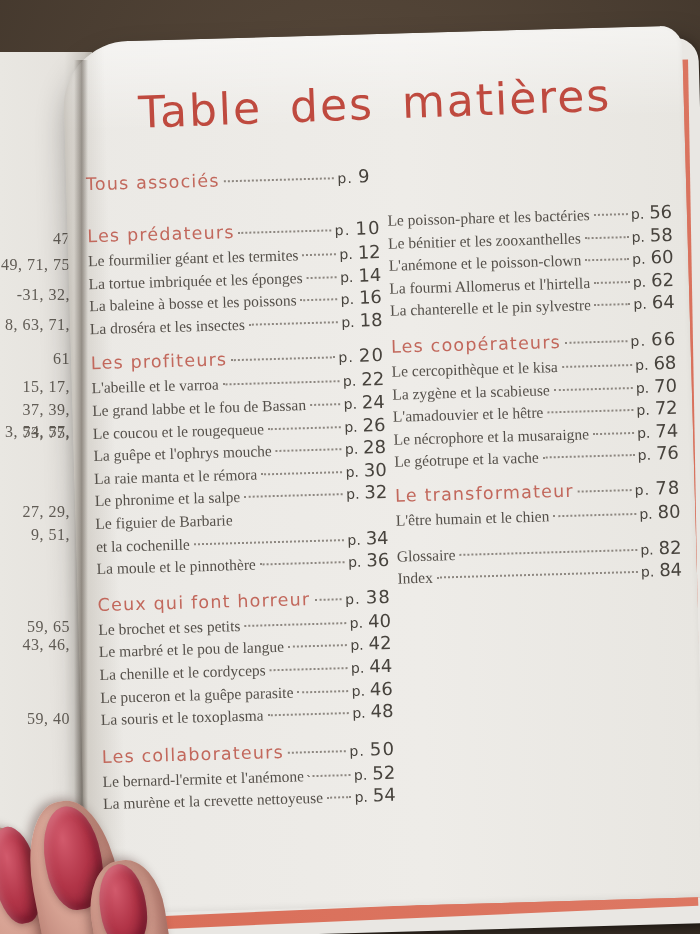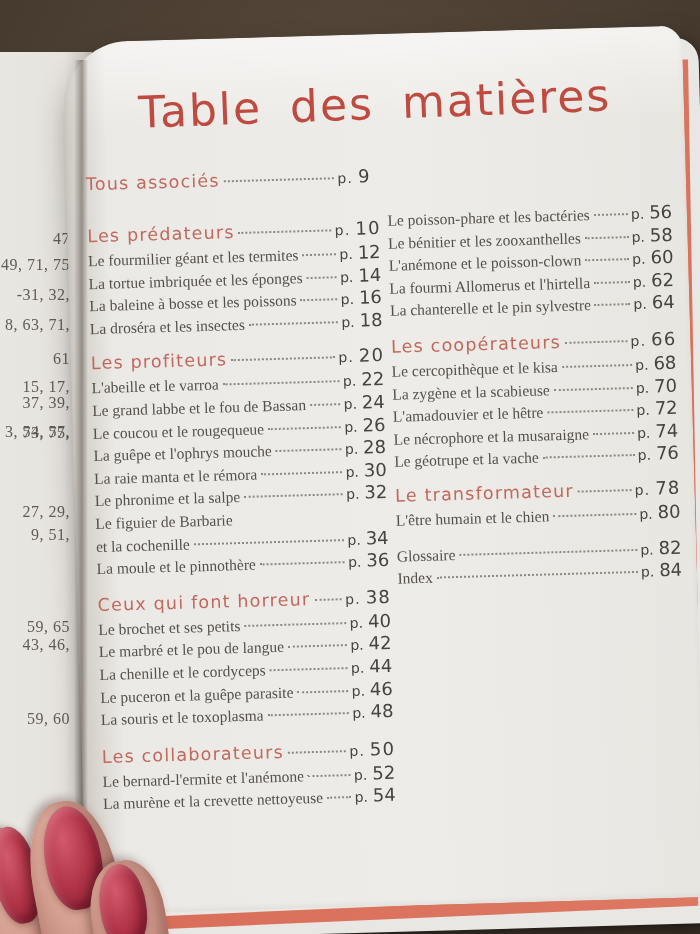--- a/index.html
+++ b/index.html
@@ -150,28 +150,28 @@
 <body>
 
 <div class="left-strip">
   <div id="fragments">
       <span class="frag" style="top: 178px;">47</span>
       <span class="frag" style="top: 204px;">49, 71, 75</span>
       <span class="frag" style="top: 234px;">-31, 32,</span>
       <span class="frag" style="top: 264px;">8, 63, 71,</span>
       <span class="frag" style="top: 298px;">61</span>
       <span class="frag" style="top: 326px;">15, 17,</span>
-      <span class="frag" style="top: 342px;">37, 39,</span>
+      <span class="frag" style="top: 349px;">37, 39,</span>
       <span class="frag" style="top: 371px;">3, 54, 57,</span>
       <span class="frag" style="top: 372px;">73, 75,</span>
       <span class="frag" style="top: 451px; text-align: center;">27, 29,</span>
       <span class="frag" style="top: 474px; margin-left: 8px;">9, 51,</span>
       <span class="frag" style="top: 538px; margin-top: 28px;">59, 65</span>
       <span class="frag" style="top: 584px; text-align: center;">43, 46,</span>
-      <span class="frag" style="top: 658px;">59, 60</span>
+      <span class="frag" style="top: 658px;">59, 40</span>
     </div>
 </div>
 
 <div class="book">
   <div class="under-page">
     <div class="right-stripe"></div>
     <div class="bottom-stripe"></div>
   </div>
   <div class="page">
     <div class="page-inner">

